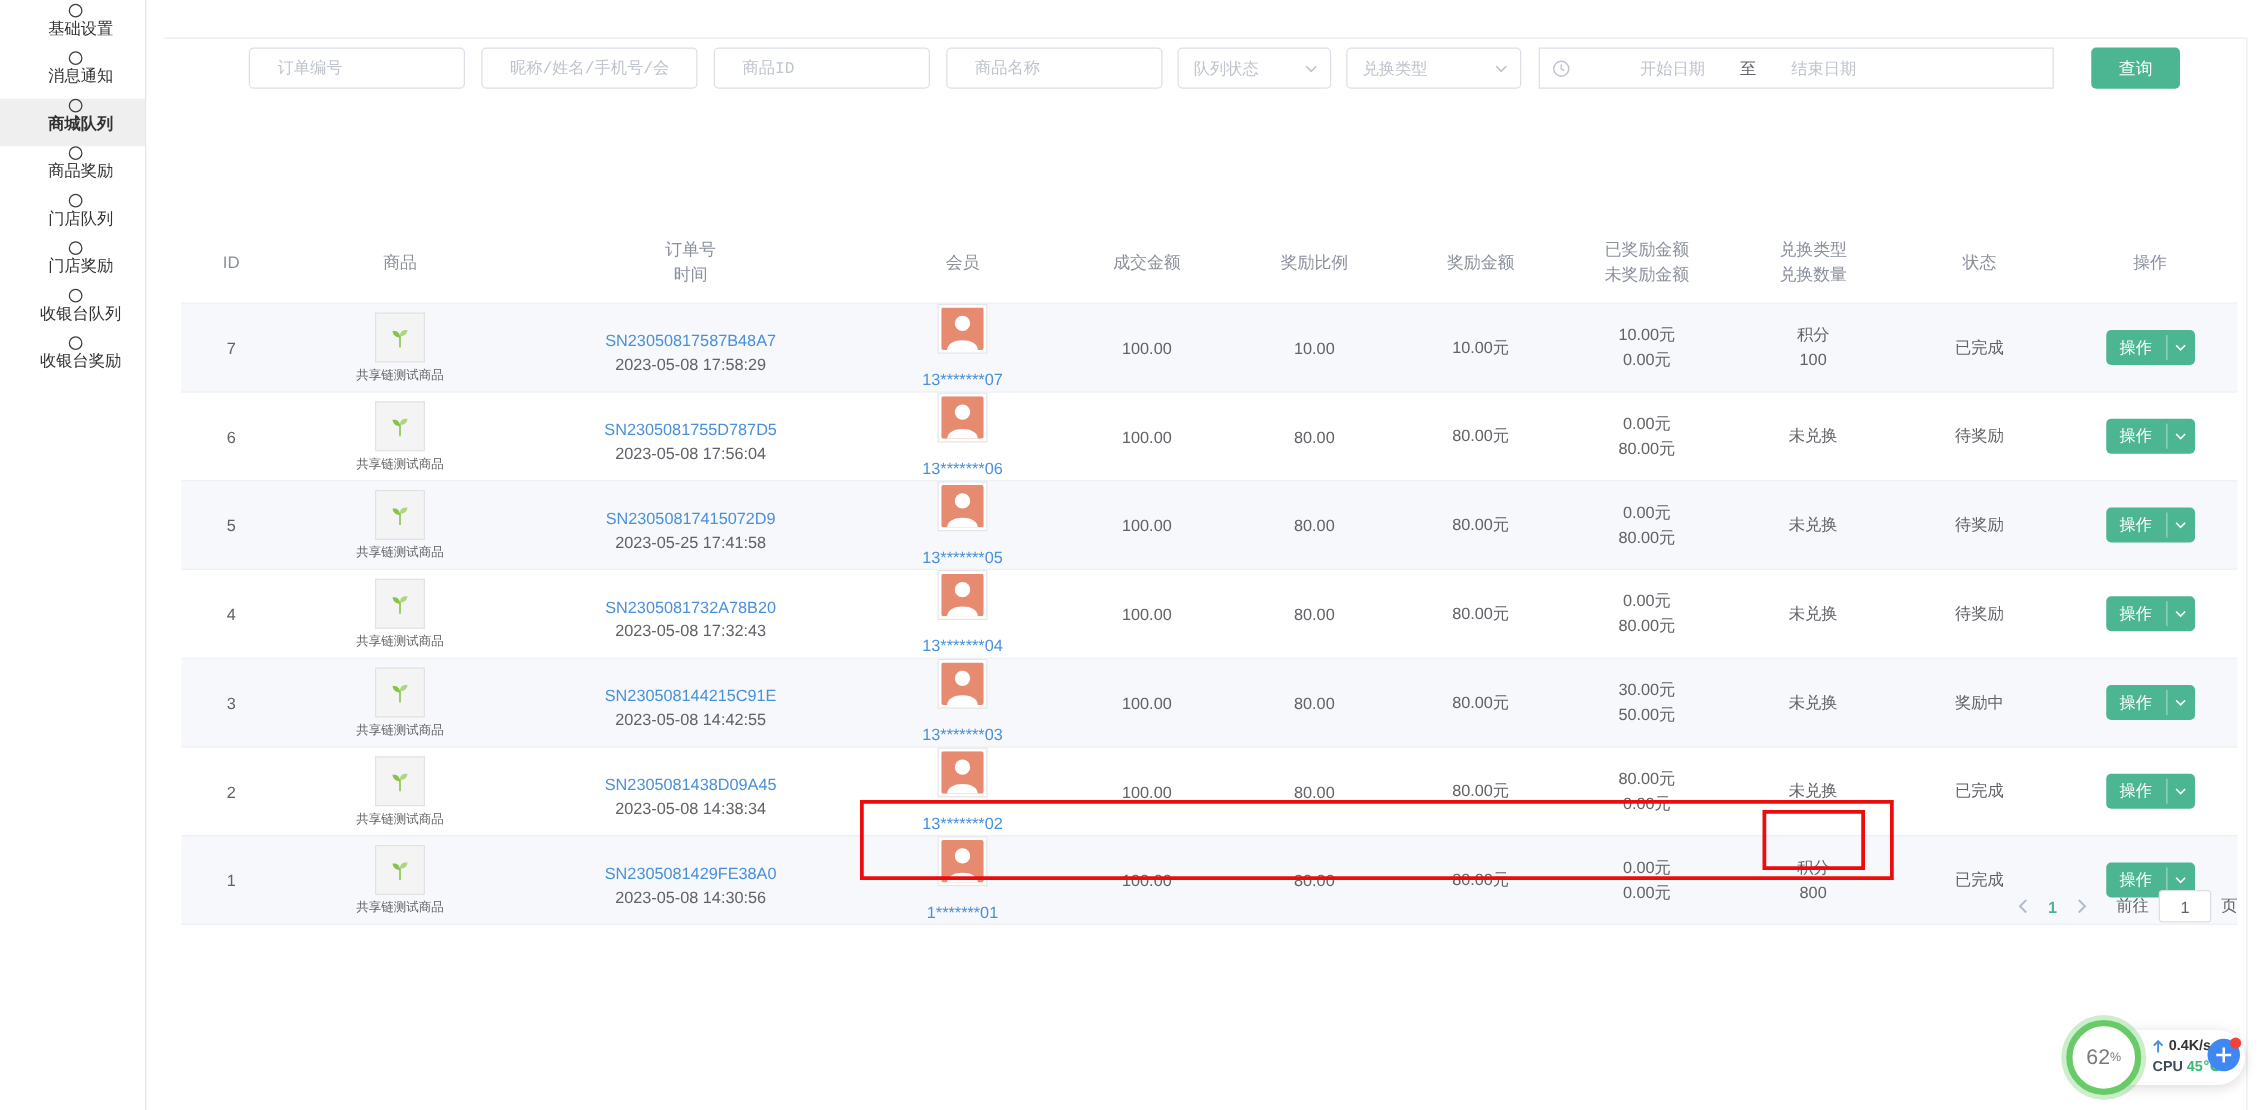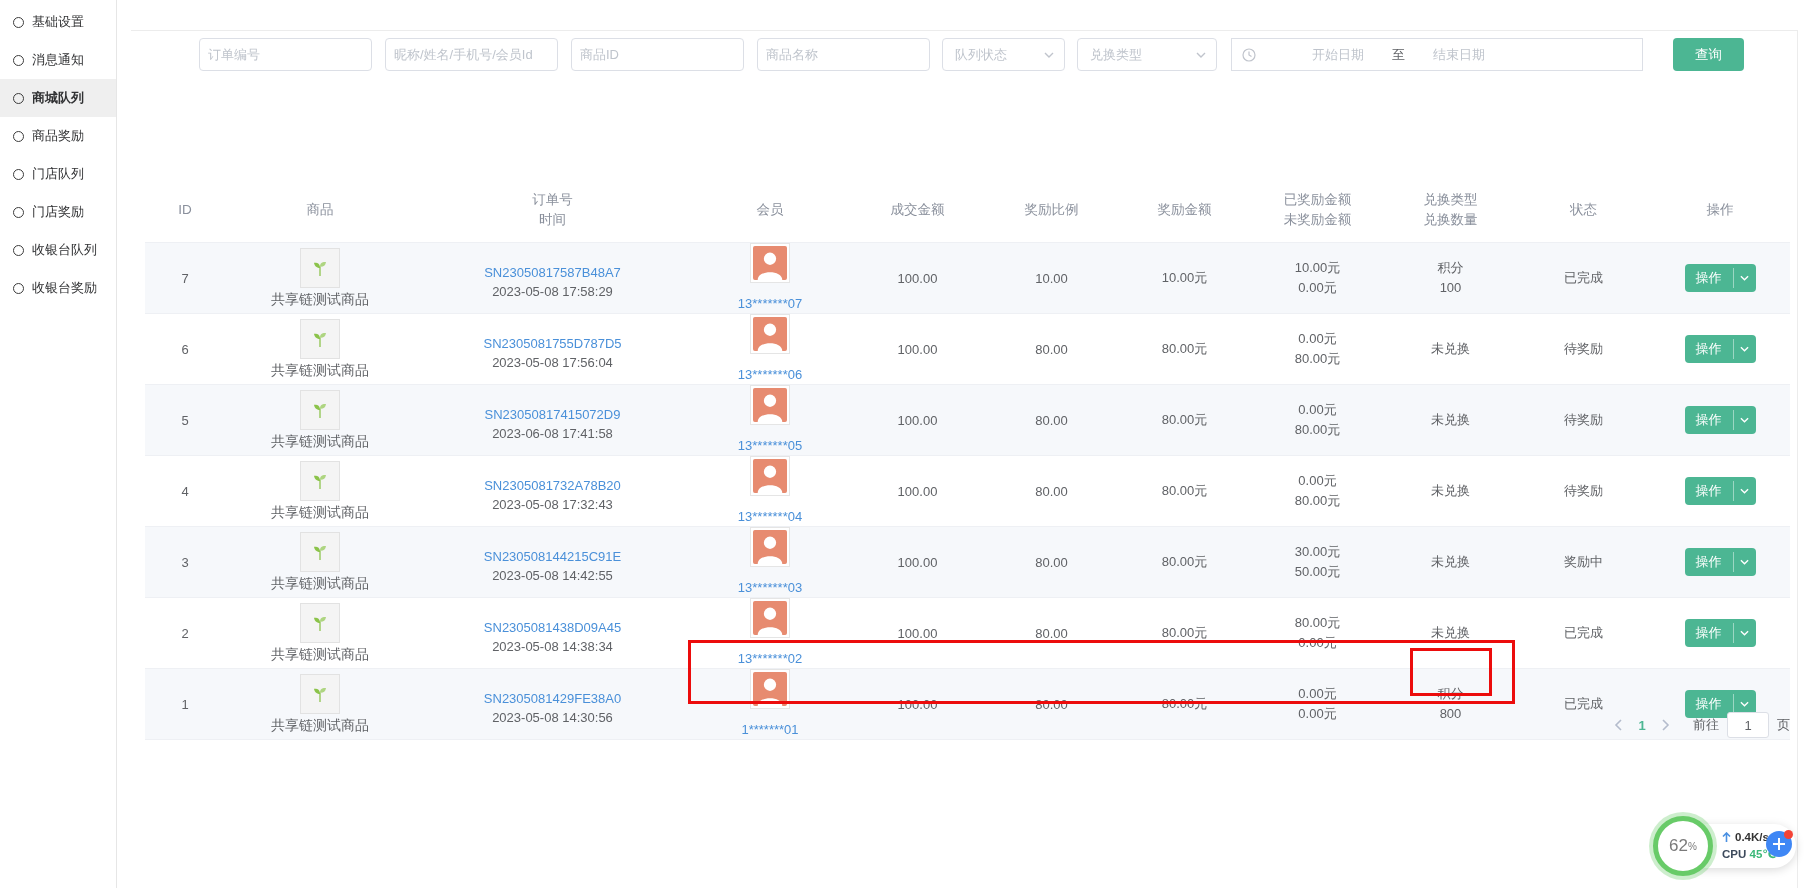--- a/index.html
+++ b/index.html
@@ -3,34 +3,34 @@
 <meta charset="utf-8">
 <style>
   html,body{margin:0;padding:0;background:#fff;}
   .page{position:relative;width:1813px;height:888px;background:#fff;overflow:hidden;
         font-family:"Liberation Sans","DejaVu Sans",sans-serif;color:#606266;}
 
   
   .sidebar{position:absolute;left:0;top:0;width:117px;height:888px;background:#fff;
            border-right:1px solid #e6e6e6;padding-top:3px;box-sizing:border-box;}
   .side-item{display:flex;align-items:center;height:38px;padding-left:13px;cursor:pointer;
-             font-size:13px;color:#303133;}
+             font-size:13px;color:#303133;flex-direction:column;}
   .side-item .ring{width:11px;height:11px;border:1.7px solid #3c3c3c;border-radius:50%;
                    margin-right:8px;flex:0 0 auto;box-sizing:border-box;}
   .side-item.active{background:#efefef;font-weight:bold;}
 
   
   .top-divider{position:absolute;left:131px;top:30px;width:1666px;height:1px;background:#ececec;}
   .right-divider{position:absolute;left:1797px;top:30px;width:1px;height:858px;background:#ececec;}
 
   
   .filters{position:absolute;left:199px;top:38px;display:flex;align-items:center;}
   .f-input{height:33px;border:1px solid #dcdfe6;border-radius:4px;box-sizing:border-box;
-           font-size:13px;color:#606266;padding:0 8px;outline:none;background:#fff;
-           font-family:Liberation Sans, sans-serif;}
+           font-size:13px;color:#606266;padding:0 22px;outline:none;background:#fff;
+           font-family:Liberation Mono, monospace;}
   .f-input::placeholder{color:#bfc4cc;}
   .f-select{height:33px;border:1px solid #dcdfe6;border-radius:4px;box-sizing:border-box;
             display:flex;align-items:center;justify-content:space-between;padding:0 10px 0 12px;
             font-size:13px;color:#bfc4cc;background:#fff;cursor:pointer;}
   .f-date{height:33px;border:1px solid #dcdfe6;border-radius:0;box-sizing:border-box;
           display:flex;align-items:center;font-size:13px;background:#fff;padding:0 10px;cursor:pointer;}
   .f-date .ph{color:#bfc4cc;}
   .f-date .sep{color:#606266;margin:0 28px;}
   .search-btn{height:33px;padding:0 22px;border:none;border-radius:4px;background:#4cb693;
               color:#fff;font-size:13.5px;cursor:pointer;font-family:inherit;}
@@ -47,21 +47,21 @@
                 vertical-align:middle;padding:0;border-top:1px solid #eef0f4;}
   table.grid tbody tr:last-child td{border-bottom:1px solid #eef0f4;}
   table.grid tbody tr:nth-child(odd){background:#f6f8fb;}
   .h2{display:block;line-height:20px;}
   .two-line div{line-height:20px;}
   .link{color:#4a90d9;cursor:pointer;text-decoration:none;display:inline-block;line-height:18px;margin-top:10px;}
   .time{color:#606266;line-height:20px;}
   .prod{display:flex;flex-direction:column;align-items:center;}
   .thumb{width:40px;height:40px;background:#f4f4f4;border:1px solid #e2e2e2;box-sizing:border-box;
          display:flex;align-items:center;justify-content:center;margin-bottom:3px;}
-  .prod-name{font-size:14px;color:#606266;}
+  .prod-name{font-size:10px;color:#606266;}
   .avatar{width:40px;height:40px;border:1px solid #e5e5e5;background:#fff;box-sizing:border-box;
           padding:2px;margin:0 auto 2px auto;cursor:pointer;}
   .avatar svg{display:block;width:34px;height:34px;}
   .act-btn{display:inline-flex;align-items:stretch;background:#4cb693;border-radius:4px;
            overflow:hidden;cursor:pointer;height:28px;}
   .act-label{display:flex;align-items:center;padding:0 11px;color:#fff;font-size:13px;}
   .act-divider{width:1px;background:rgba(255,255,255,.45);margin:4px 0;}
   .act-caret{display:flex;align-items:center;justify-content:center;width:22px;}
 
   
@@ -325,21 +325,21 @@
                 <div class="thumb">
                   <svg width="16" height="18" viewBox="0 0 20 22">
                     <path d="M10 21 V9" stroke="#8bc34a" stroke-width="1.6" fill="none"></path>
                     <path d="M10 11 C10 5 6 4 2.5 4.5 C3 9 6.5 11 10 11 Z" fill="#8bc34a"></path>
                     <path d="M10 9 C10 4 14 3 17.5 3.5 C17 8 13.5 10 10 9.5 Z" fill="#aed581"></path>
                   </svg>
                 </div>
                 <span class="prod-name">共享链测试商品</span>
               </div>
             </td>
-          <td><a class="link">SN23050817415072D9</a><div class="time">2023-06-08 17:41:58</div></td>
+          <td><a class="link">SN23050817415072D9</a><div class="time">2023-05-25 17:41:58</div></td>
           <td><div class="avatar">
                 <svg viewBox="0 0 36 36">
                   <rect width="36" height="36" rx="2" fill="#e78b70"></rect>
                   <circle cx="18" cy="13.5" r="6.5" fill="#fff"></circle>
                   <path d="M5 36 C5 25 31 25 31 36 Z" fill="#fff"></path>
                 </svg>
               </div><a class="link">13*******05</a></td>
           <td>100.00</td>
           <td>80.00</td>
           <td>80.00元</td>

